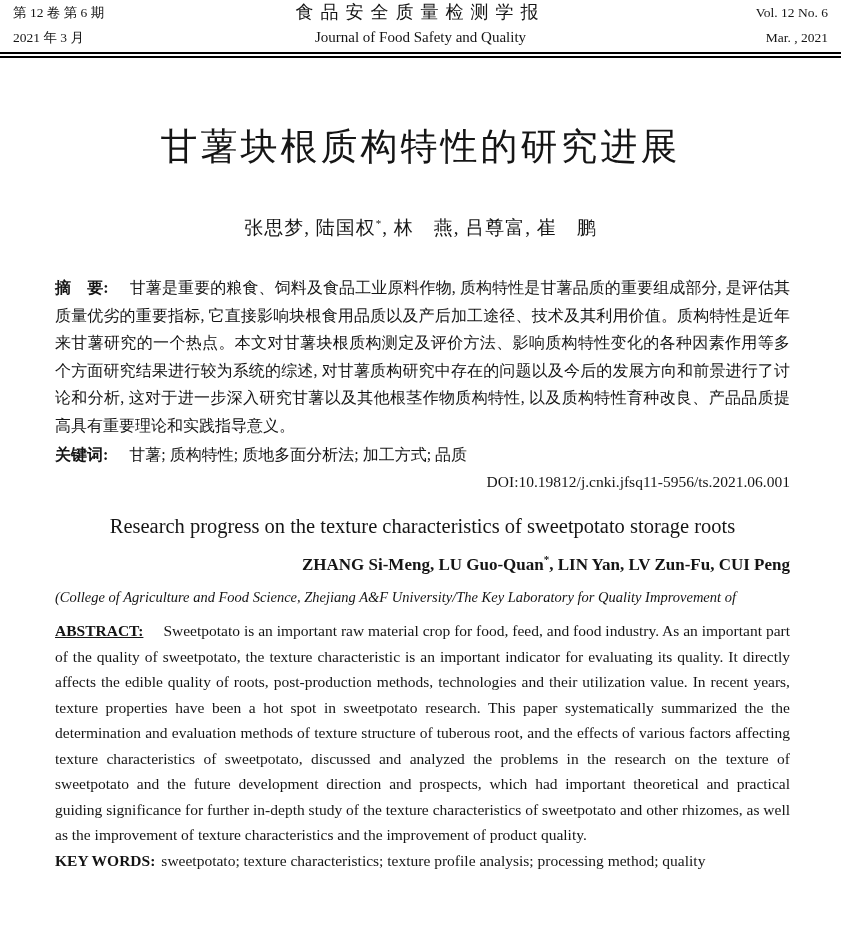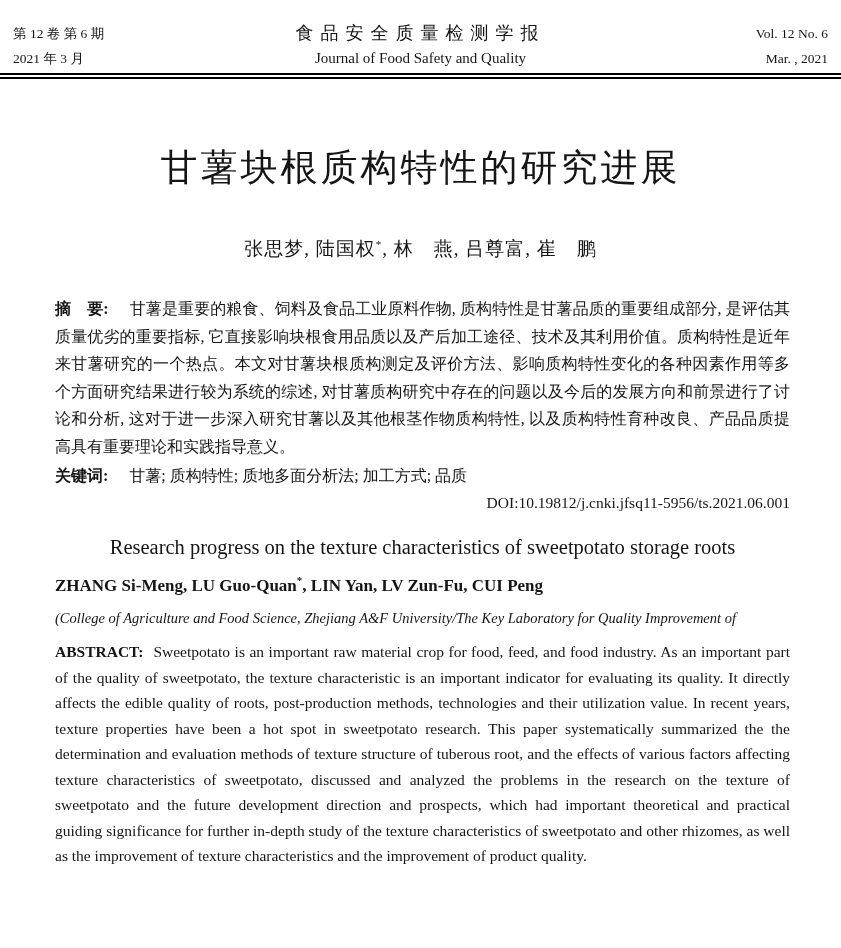--- a/index.html
+++ b/index.html
@@ -11,21 +11,21 @@
     color: #151515;
     font-family: "Liberation Serif", "DejaVu Serif", serif;
     box-sizing: border-box;
     overflow: hidden;
   }
   
   .header {
     display: flex;
     justify-content: space-between;
     align-items: center;
-    padding: 21px 13px 0 13px;
+    padding: 0 13px 0 13px;
   }
   .header .h-left  { width: 185px; text-align: left;  font-size: 13.5px; line-height: 25px; }
   .header .h-right { width: 185px; text-align: right; font-size: 13.5px; line-height: 25px; }
   .header .h-center { flex: 1; text-align: center; }
   .journal-cn { font-size: 18px; letter-spacing: 7px; line-height: 25px; }
   .journal-en { font-size: 15px; line-height: 25px; }
   .double-rule {
     margin-top: 2px;
     height: 2px;
     border-top: 2px solid #000;
@@ -67,40 +67,40 @@
   
   .title-en {
     margin: 16px 0 0 0;
     text-align: center;
     font-size: 20.5px;
     font-weight: normal;
     line-height: 30px;
   }
   .authors-en {
     margin-top: 10px;
-    text-align: left;
+    text-align: right;
     font-size: 17px;
     font-weight: bold;
     line-height: 28px;
   }
   .affil-en {
     margin-top: 6px;
     text-align: left;
     font-style: italic;
     font-size: 14.5px;
     line-height: 25px;
   }
   .abstract-en {
     margin: 8px 0 0 0;
     font-size: 15.5px;
     line-height: 25.5px;
     text-align: justify;
     text-align-last: left;
   }
-  .abstract-en .label { margin-right: 10px; font-style: normal; }
+  .abstract-en .label { margin-right: 20px; font-style: normal; text-decoration: underline; }
   .keywords-en { margin: 0; font-size: 15.5px; line-height: 26px; }
   .keywords-en .label { margin-right: 6px; }
   sup.author-mark { font-size: 11px; vertical-align: super; line-height: 0; }
 </style>
 </head>
 <body>
 
 <div class="page">
 
   <header class="header">
@@ -136,16 +136,17 @@
     <h2 class="title-en">Research progress on the texture characteristics of sweetpotato storage roots</h2>
 
     <div class="authors-en"><span>ZHANG Si-Meng, LU Guo-Quan</span><sup class="author-mark">*</sup><span>, LIN Yan, LV Zun-Fu, CUI Peng</span></div>
 
     <div class="affil-en">
       <div>(College of Agriculture and Food Science, Zhejiang A&amp;F University/The Key Laboratory for Quality Improvement of</div>
     </div>
 
     <p class="abstract-en"><b class="label">ABSTRACT:</b><span>Sweetpotato is an important raw material crop for food, feed, and food industry. As an important part of the quality of sweetpotato, the texture characteristic is an important indicator for evaluating its quality. It directly affects the edible quality of roots, post-production methods, technologies and their utilization value. In recent years, texture properties have been a hot spot in sweetpotato research. This paper systematically summarized the the determination and evaluation methods of texture structure of tuberous root, and the effects of various factors affecting texture characteristics of sweetpotato, discussed and analyzed the problems in the research on the texture of sweetpotato and the future development direction and prospects, which had important theoretical and practical guiding significance for further in-depth study of the texture characteristics of sweetpotato and other rhizomes, as well as the improvement of texture characteristics and the improvement of product quality.</span></p>
 
+    <p class="keywords-en"><b class="label">KEY WORDS:</b><span>sweetpotato; texture characteristics; texture profile analysis; processing method; quality</span></p>
 
   </div>
 
 </div>
 
 </body></html>

